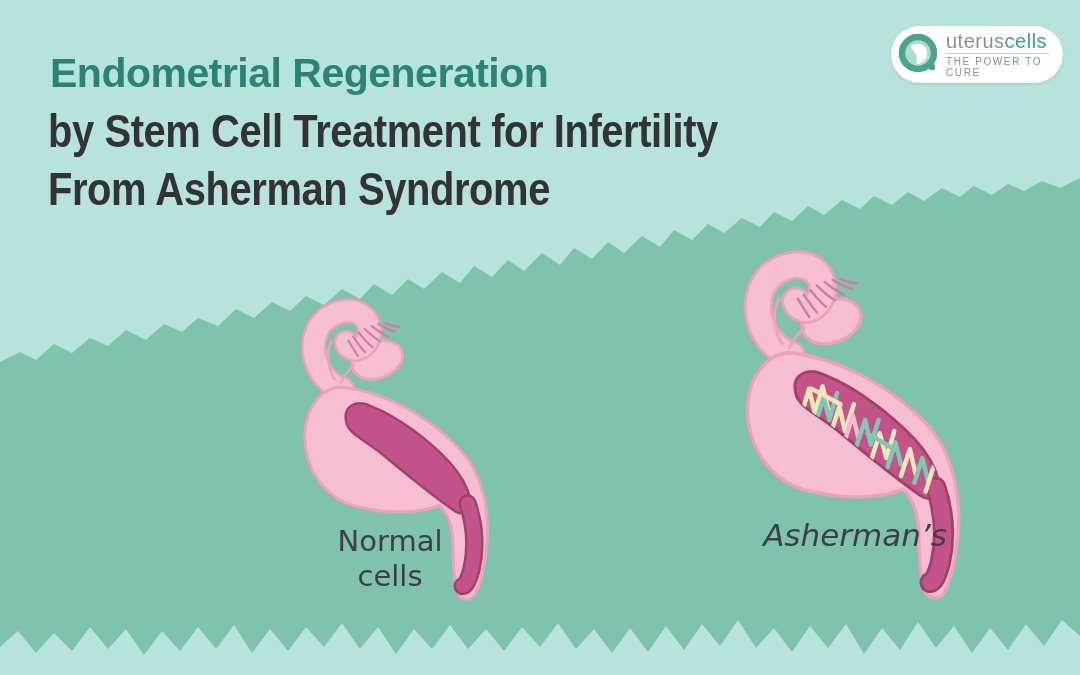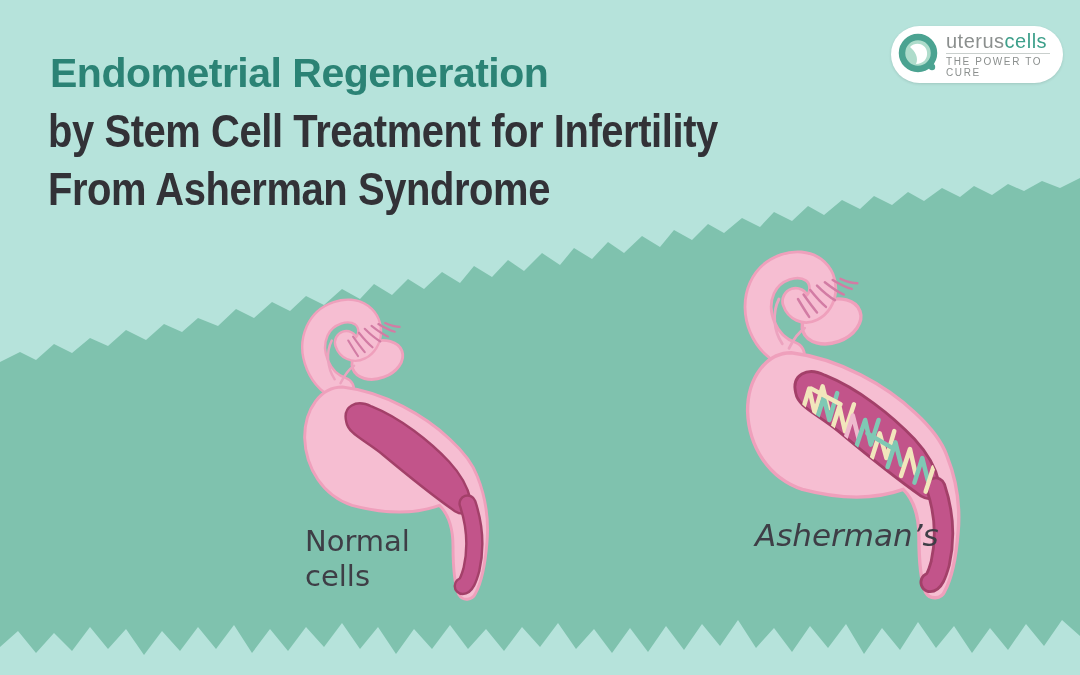--- a/index.html
+++ b/index.html
@@ -45,21 +45,21 @@
   }
   .logo-brand .suffix{color:var(--logo-teal,#3EA08B);margin-top:48px;}
   .logo-rule{border:none;border-top:1px solid #c9cfcd;margin:2px 0 2px 0;width:104px;}
   .logo-tagline{
     font-size:10px;letter-spacing:1.6px;
     color:var(--logo-gray,#8B8F8E);
   }
 
   
   .illu-label{
-    position:absolute;
+    position:absolute;text-align:center;
     font-family:"DejaVu Sans",sans-serif;
     color:var(--label,#3E3E46);
     line-height:1.2;
   }
   .label-normal{left:305px;top:524px;width:170px;font-size:29px;}
   .label-asherman{left:755px;top:517px;width:200px;font-size:31px;font-style:italic;}
 
   
   .green-band{fill:var(--green,#7FC2AE);}
   .pink-fill{fill:var(--pink,#F6BED2);stroke:var(--pink-outline,#EFA0BC);stroke-width:3;}

